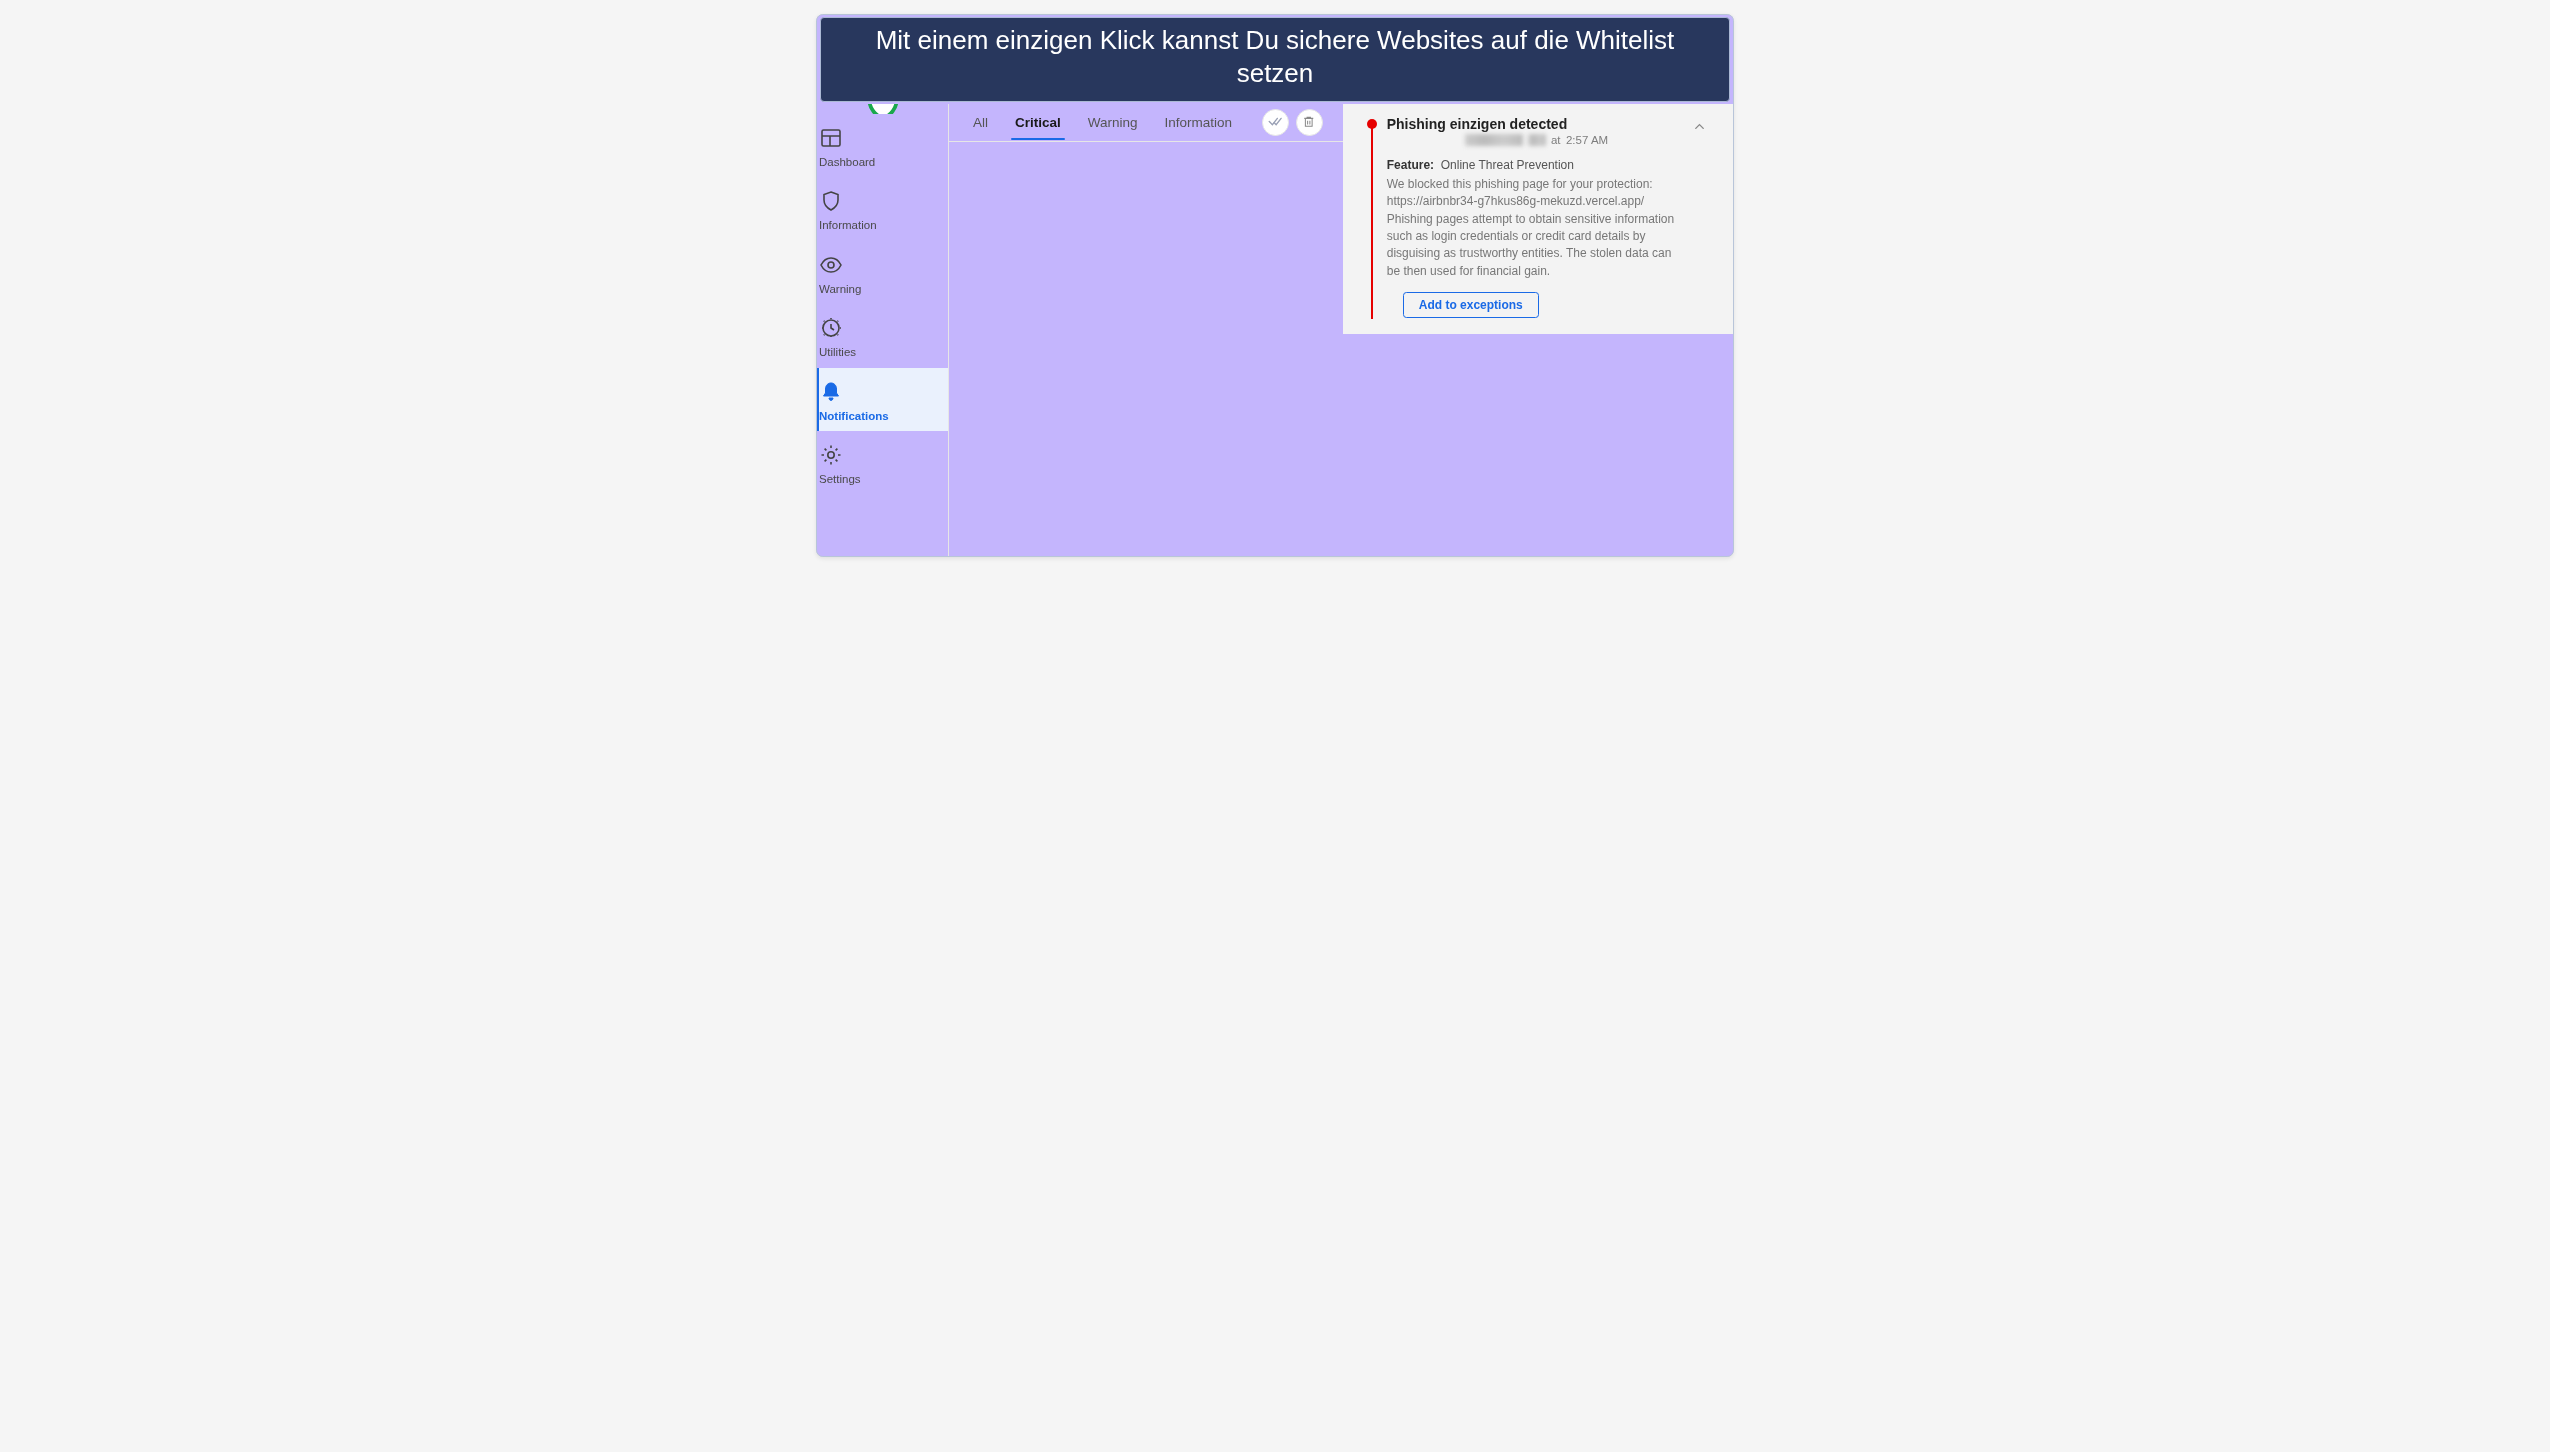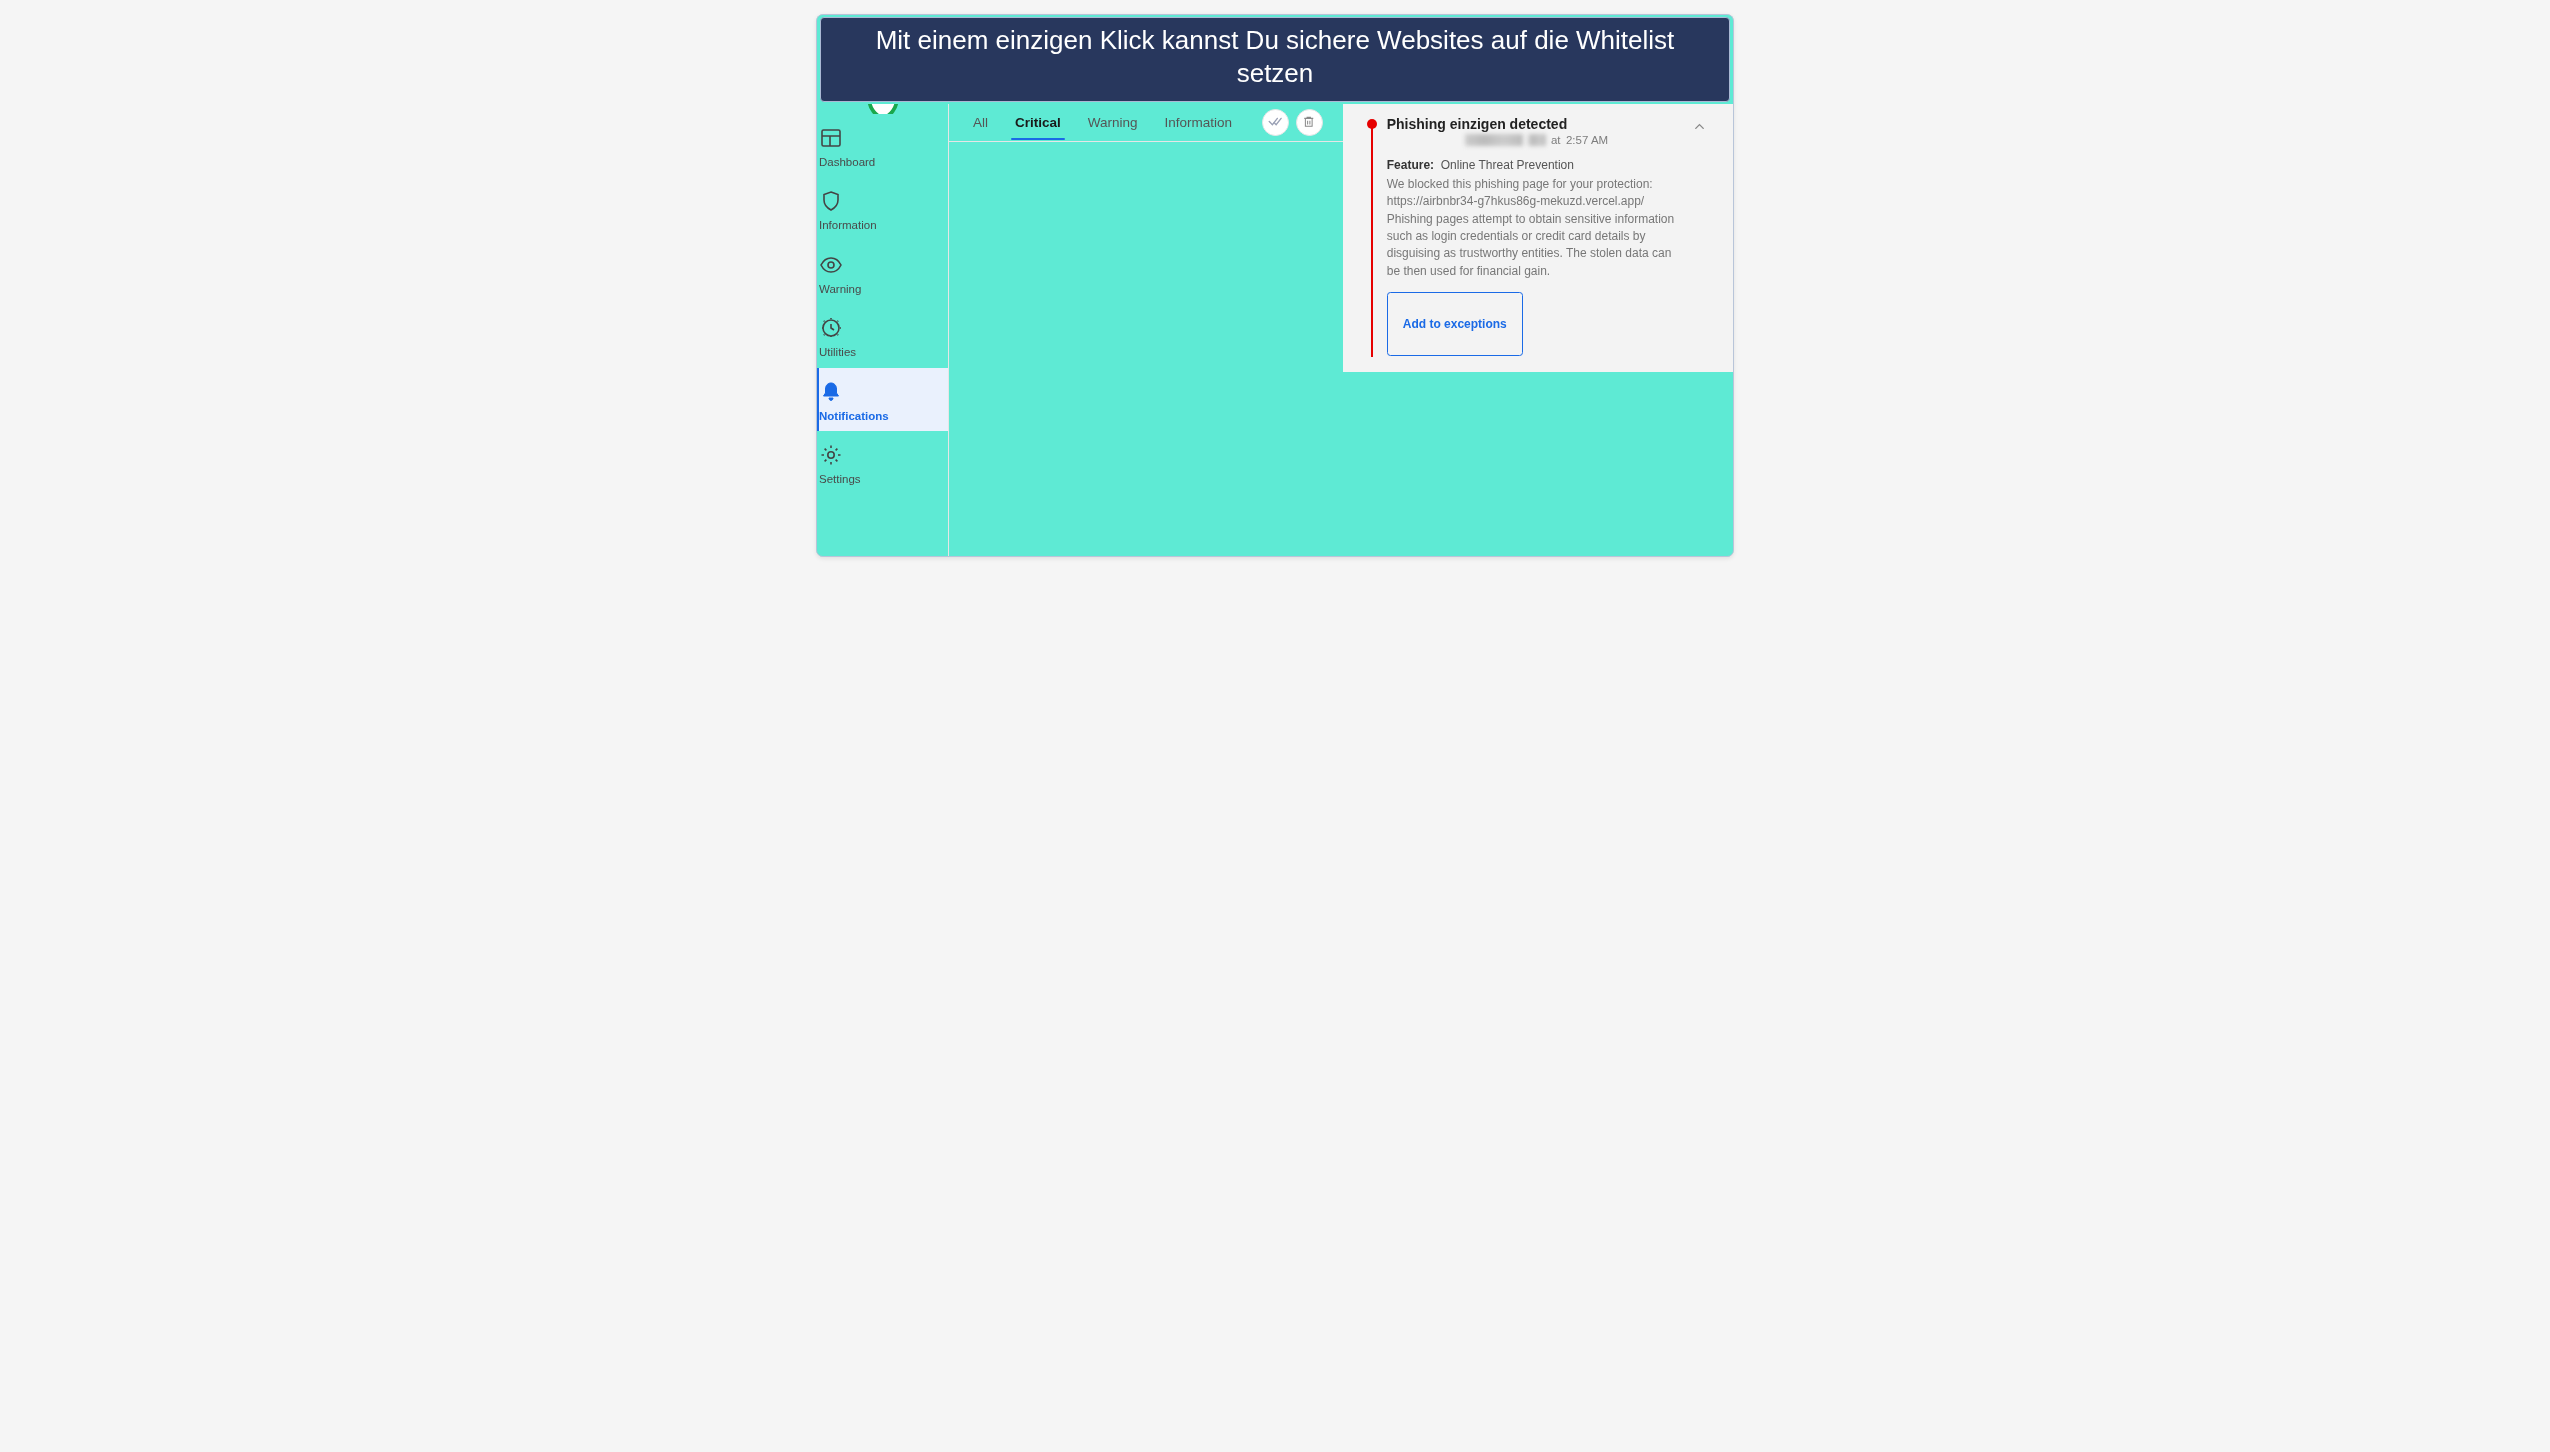--- a/index.html
+++ b/index.html
@@ -5,21 +5,21 @@
   * { box-sizing: border-box; margin: 0; padding: 0; }
   body {
     font-family: -apple-system, BlinkMacSystemFont, "Segoe UI", Arial, sans-serif;
     background: #f5f5f5;
     padding: 13.5px;
     display: flex;
     justify-content: center;
   }
   .app-frame {
     width: 918px;
-    background: #5eead4;
+    background: #c4b5fd;
     border: 0.7px solid #b8c5d9;
     border-radius: 6.8px;
     overflow: hidden;
     box-shadow: 0 1.4px 4px rgba(0,0,0,0.08);
   }
   .banner {
     background: #28375d;
     border: 1.4px solid #aab8d4;
     border-radius: 4px;
     margin: 2.7px;
@@ -179,23 +179,24 @@
     line-height: 1.45;
     margin-bottom: 12px;
     max-width: 594px;
   }
   .action-btn {
     border: 1.4px solid #1a6ae6;
     background: transparent;
     color: #1a6ae6;
     font-size: 12px;
     font-weight: 700;
-    padding: 24px 15px;
+    padding: 5px 15px;
     border-radius: 3.4px;
     cursor: pointer;
+    margin-left: 16px;
   }
   .collapse-area {
     width: 27px;
     display: flex;
     justify-content: center;
     padding-top: 2.7px;
   }
   .collapse-area svg { width: 15px; height: 15px; stroke: #888; }
 </style>
 </head>

